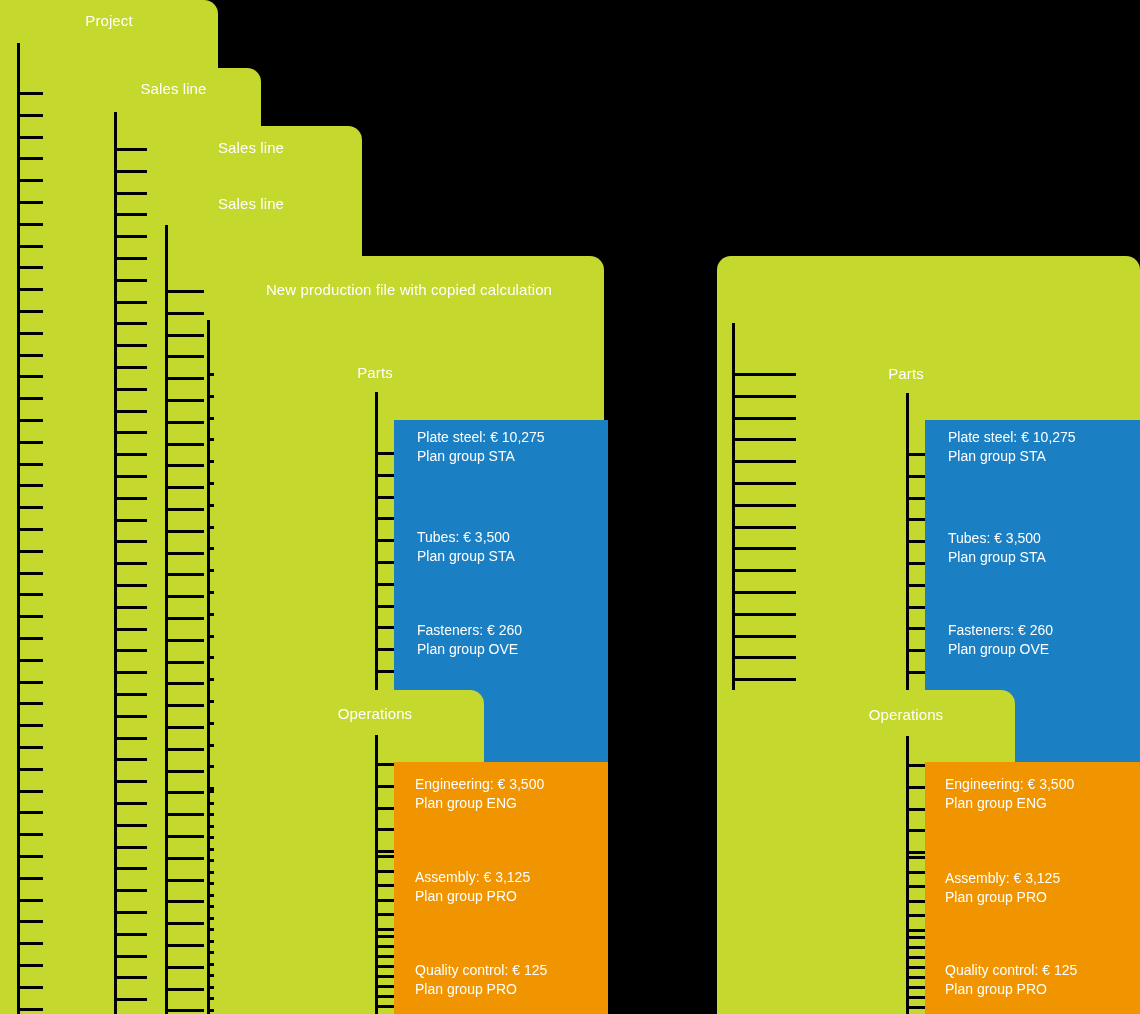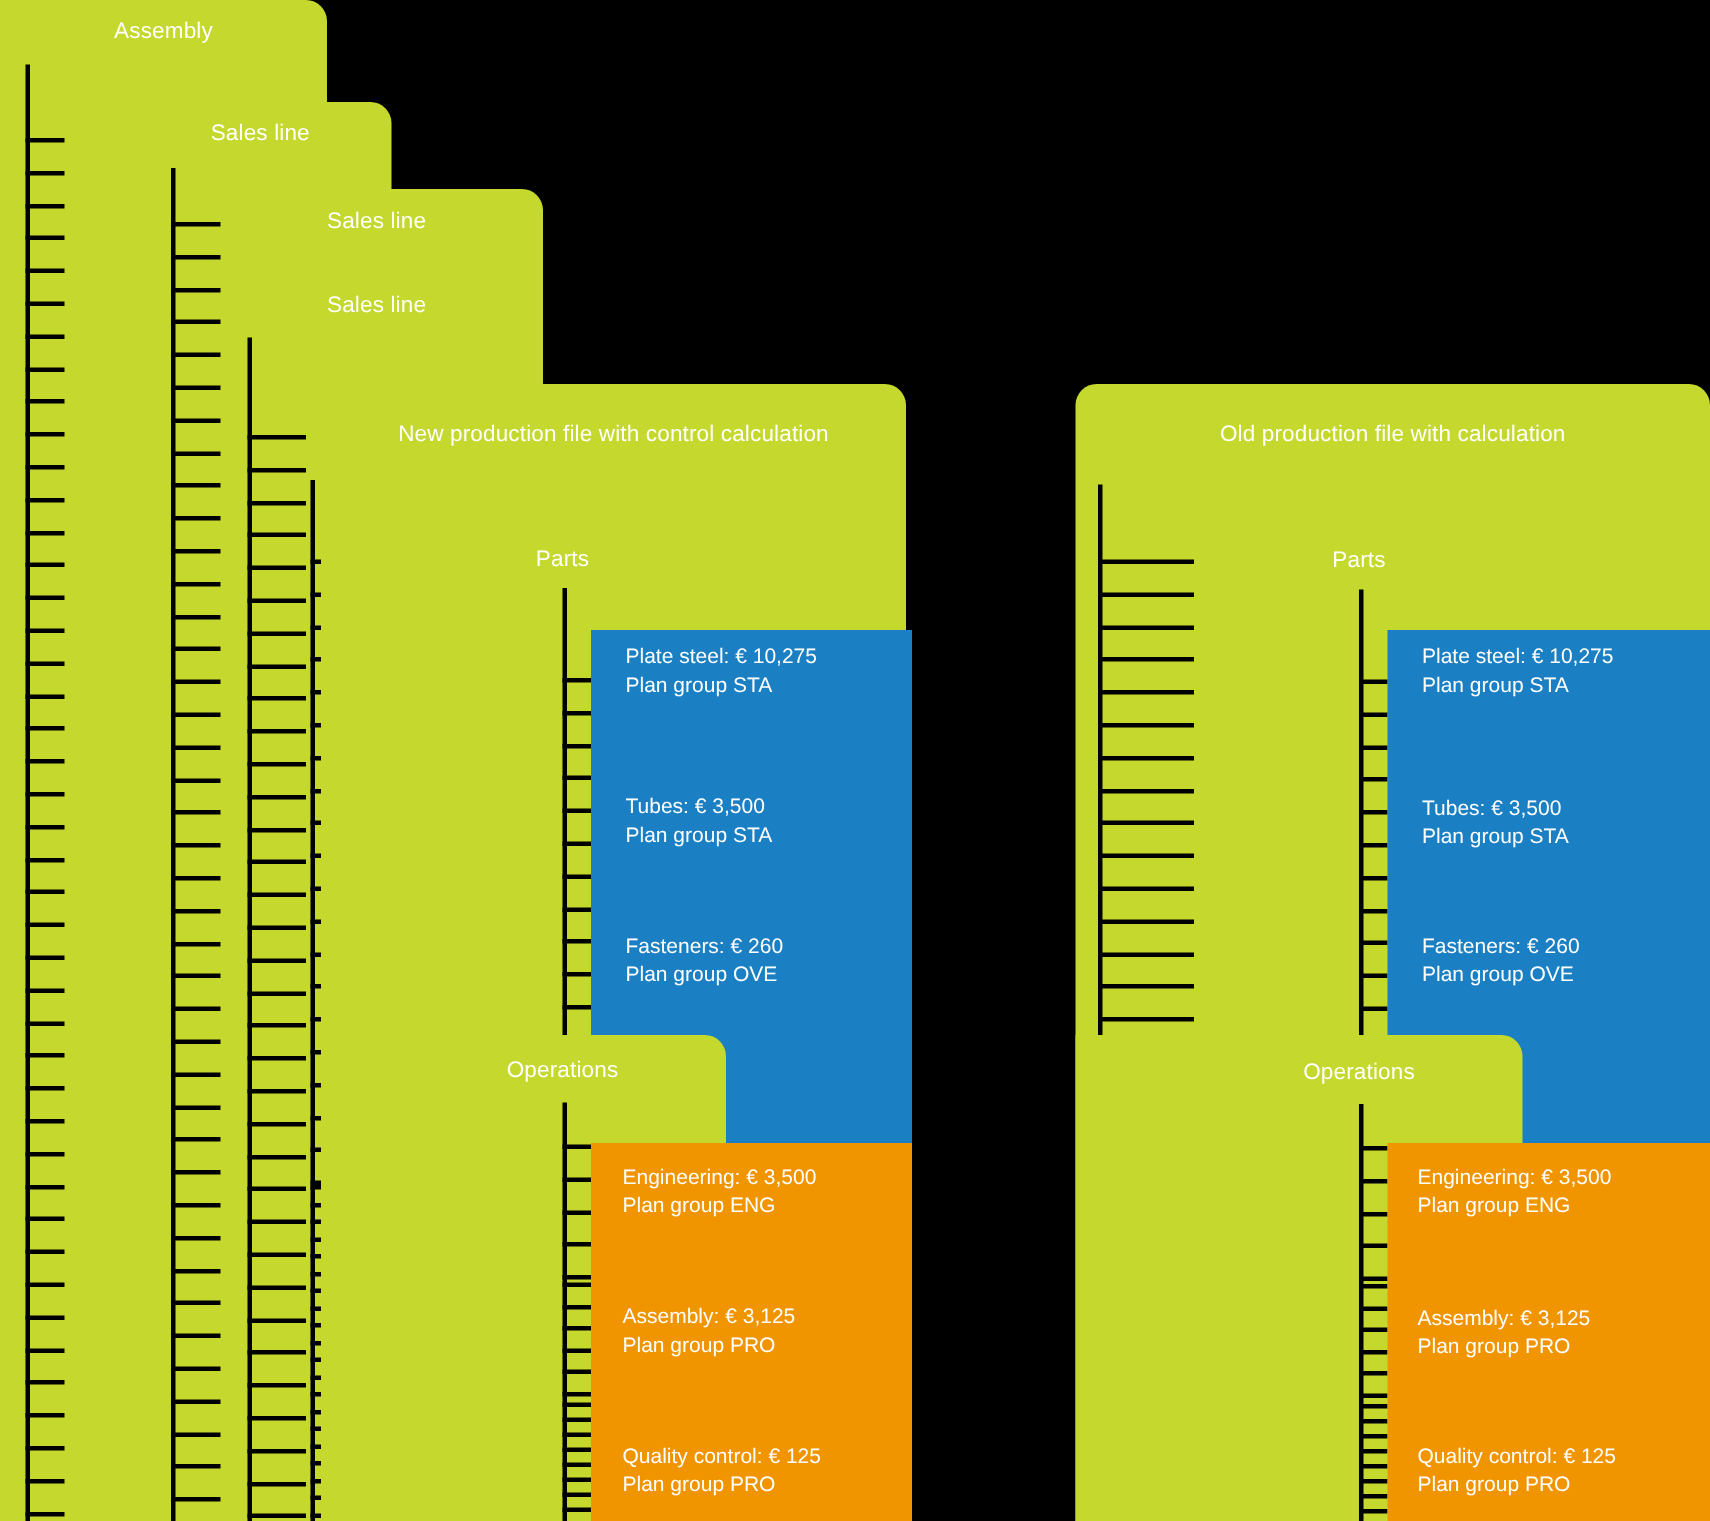--- a/index.html
+++ b/index.html
@@ -43,21 +43,21 @@
   }
   .entry .l1{display:block;}
   .entry .l2{display:block;}
 </style>
 </head>
 <body>
 
 <div id="stage">
 
   <div class="card green" style="left:0px;top:0px;width:218px;height:1014px;border-top-right-radius:14px;"></div>
-  <div class="card-title" style="left:0px;top:12px;width:218px;text-align:center;">Assembly</div>
+  <div class="card-title" style="left:0px;top:12px;width:218px;text-align:center;">Project</div>
   <div class="ladder" style="left:17px;top:43px;width:3px;height:971px;">
     <div class="spine"></div>
   <div class="rung" style="top: 49px; width: 26px;"></div>
       <div class="rung" style="top: 70.8px; width: 26px;"></div>
       <div class="rung" style="top: 92.6px; width: 26px;"></div>
       <div class="rung" style="top: 114.4px; width: 26px;"></div>
       <div class="rung" style="top: 136.2px; width: 26px;"></div>
       <div class="rung" style="top: 158px; width: 26px;"></div>
       <div class="rung" style="top: 179.8px; width: 26px;"></div>
       <div class="rung" style="top: 201.6px; width: 26px;"></div>
@@ -222,21 +222,21 @@
       <div class="rung" style="top: 619.5px; width: 57px;"></div>
       <div class="rung" style="top: 631px; width: 57px;"></div>
       <div class="rung" style="top: 642.5px; width: 57px;"></div>
       <div class="rung" style="top: 654px; width: 57px;"></div>
       <div class="rung" style="top: 665.5px; width: 57px;"></div>
       <div class="rung" style="top: 677px; width: 57px;"></div>
       <div class="rung" style="top: 688.5px; width: 57px;"></div>
     </div>
 
   <div class="card green" style="left:214px;top:256px;width:390px;height:758px;border-top-left-radius:14px;border-top-right-radius:14px;"></div>
-  <div class="card-title" style="left:214px;top:281px;width:390px;text-align:center;">New production file with control calculation</div>
+  <div class="card-title" style="left:214px;top:281px;width:390px;text-align:center;">New production file with copied calculation</div>
   <div class="ladder" style="left:375px;top:392px;width:3px;height:622px;">
     <div class="spine"></div>
   <div class="rung" style="top: 60px; width: 19px;"></div>
       <div class="rung" style="top: 81.8px; width: 19px;"></div>
       <div class="rung" style="top: 103.6px; width: 19px;"></div>
       <div class="rung" style="top: 125.4px; width: 19px;"></div>
       <div class="rung" style="top: 147.2px; width: 19px;"></div>
       <div class="rung" style="top: 169px; width: 19px;"></div>
       <div class="rung" style="top: 190.8px; width: 19px;"></div>
       <div class="rung" style="top: 212.6px; width: 19px;"></div>
@@ -319,21 +319,20 @@
   <div class="entry" style="left:415px;top:868px;">
     <span class="l1">Assembly: € 3,125</span>
     <span class="l2">Plan group PRO</span>
   </div>
   <div class="entry" style="left:415px;top:961px;">
     <span class="l1">Quality control: € 125</span>
     <span class="l2">Plan group PRO</span>
   </div>
 
   <div class="card green" style="left:717px;top:256px;width:423px;height:758px;border-top-left-radius:14px;border-top-right-radius:14px;"></div>
-  <div class="card-title" style="left:717px;top:281px;width:423px;text-align:center;">Old production file with calculation</div>
   <div class="ladder" style="left:732px;top:323px;width:3px;height:691px;">
     <div class="spine"></div>
   <div class="rung" style="top: 50px; width: 64px;"></div>
       <div class="rung" style="top: 71.8px; width: 64px;"></div>
       <div class="rung" style="top: 93.6px; width: 64px;"></div>
       <div class="rung" style="top: 115.4px; width: 64px;"></div>
       <div class="rung" style="top: 137.2px; width: 64px;"></div>
       <div class="rung" style="top: 159px; width: 64px;"></div>
       <div class="rung" style="top: 180.8px; width: 64px;"></div>
       <div class="rung" style="top: 202.6px; width: 64px;"></div>

